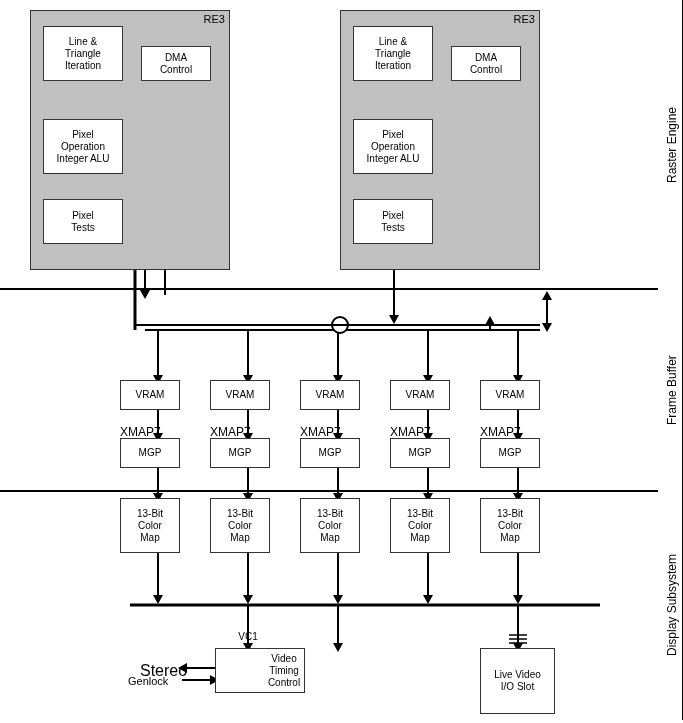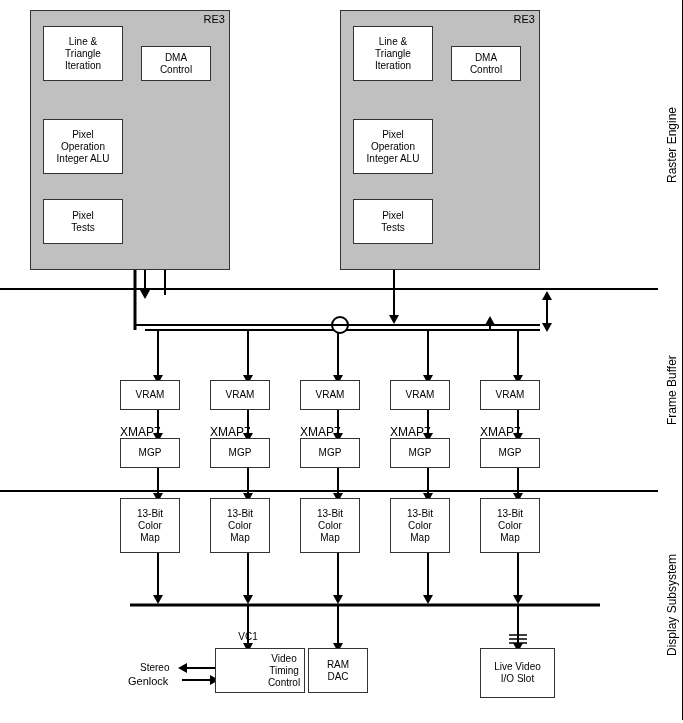--- a/index.html
+++ b/index.html
@@ -359,31 +359,27 @@
     <span style="white-space:pre-line;">13-Bit
 Color
 Map</span>
   </div>
 
   <div class="component-box" style="left:215px; top:648px; width:90px; height:45px;">
     <span style="white-space:pre-line;margin-left:48px;">Video Timing
 Control</span>
   </div>
 
-  <div class="component-box" style="left:308px; top:648px; width:60px; height:45px;">
-    <span style="white-space:pre-line;">RAM
-DAC</span>
-  </div>
-
-  <div class="component-box" style="left:480px; top:648px; width:75px; height:50px;">
+
+  <div class="component-box" style="left:480px; top:648px; width:75px; height:66px;">
     <span style="white-space:pre-line;">Live Video
 I/O Slot</span>
   </div>
 
-  <div style="position:absolute; left:140px; top:662px; font-size:10px;">Stereo</div>
+  <div style="position:absolute; left:140px; top:662px; font-size:16px;">Stereo</div>
 
   <div style="position:absolute; left:128px; top:675px; font-size:11px;">Genlock</div>
 
   <div class="side-label label-raster">
     <span>Raster Engine</span>
   </div>
   <div class="side-label label-frame">
     <span>Frame Buffer</span>
   </div>
   <div class="side-label label-display">

